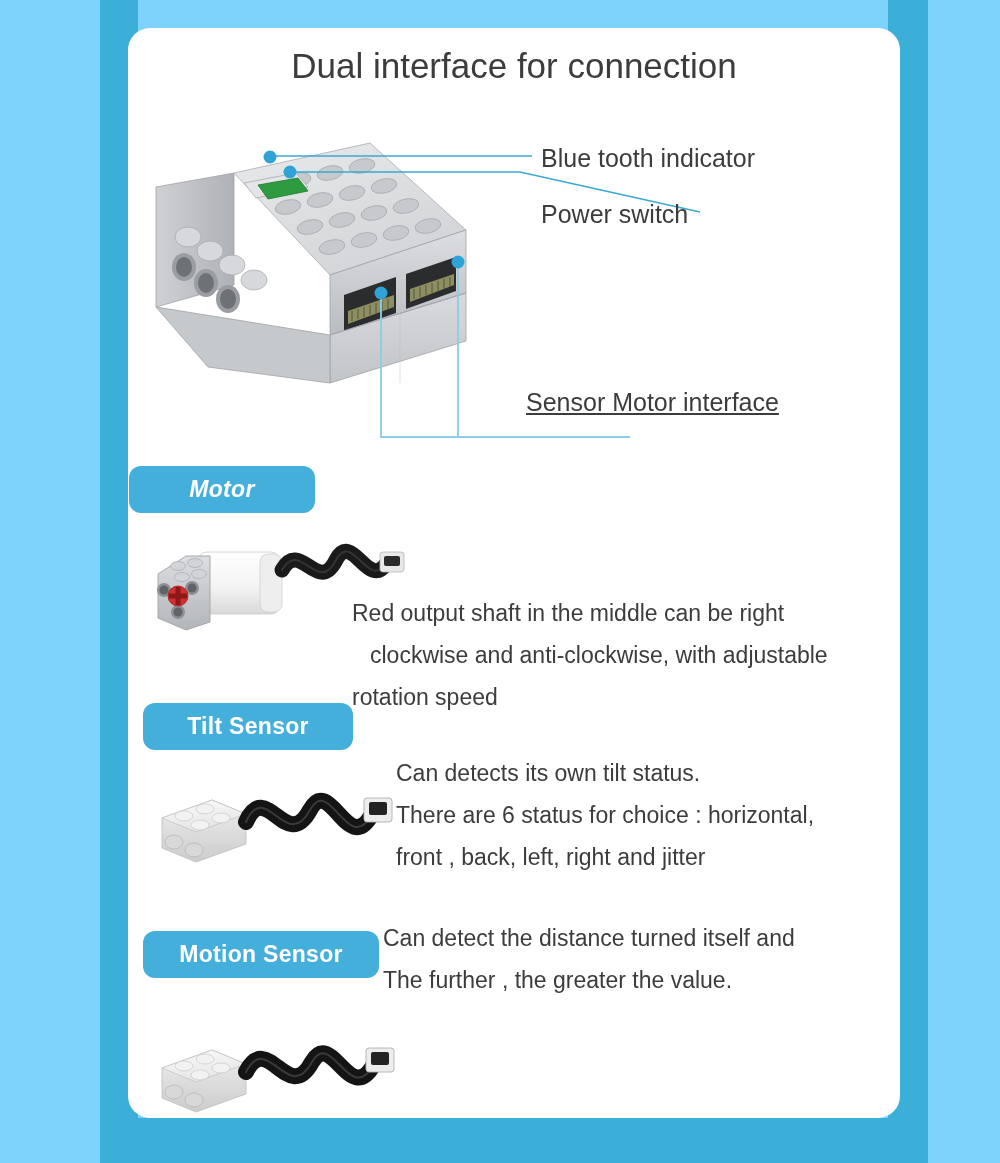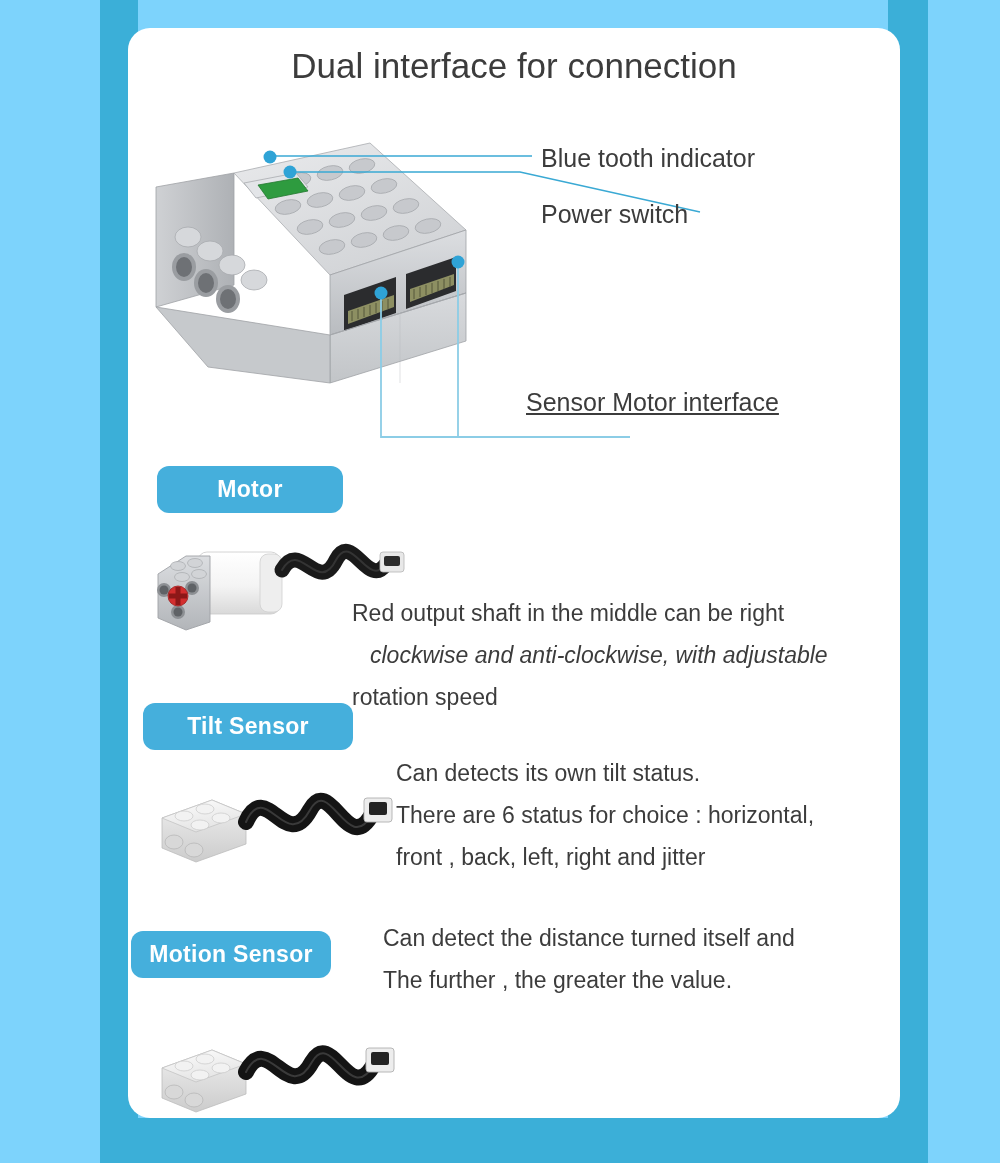--- a/index.html
+++ b/index.html
@@ -86,34 +86,34 @@
     border-radius: 12px;
     background: #45AFDC;
     color: #ffffff;
     font-size: 23px;
     font-weight: bold;
     display: flex;
     align-items: center;
     justify-content: center;
     letter-spacing: .3px;
   }
-  .badge-motor  { left: 157px; top: 466px; width: 186px; }
+  .badge-motor  { left: 129px; top: 466px; width: 186px; font-style: italic; }
   .badge-tilt   { left: 143px; top: 703px; width: 210px; }
-  .badge-motion { left: 131px; top: 931px; width: 200px; }
+  .badge-motion { left: 143px; top: 931px; width: 236px; }
 
   
   .desc {
     position: absolute;
     font-size: 23px;
     color: #3c3c3c;
     line-height: 42px;
     white-space: nowrap;
   }
   .desc-motor  { left: 352px; top: 592px; }
-  .desc-motor .l2 { padding-left: 18px; font-style: italic; }
+  .desc-motor .l2 { padding-left: 18px; }
   .desc-tilt   { left: 396px; top: 752px; }
   .desc-tilt .l3 { padding-left: 0px; }
   .desc-motion { left: 383px; top: 917px; }
   .desc-motion .l2 { padding-left: 16px; }
 
   
   .device {
     position: absolute;
   }
   .motor-img  { left: 150px; top: 530px; width: 260px; height: 125px; }

